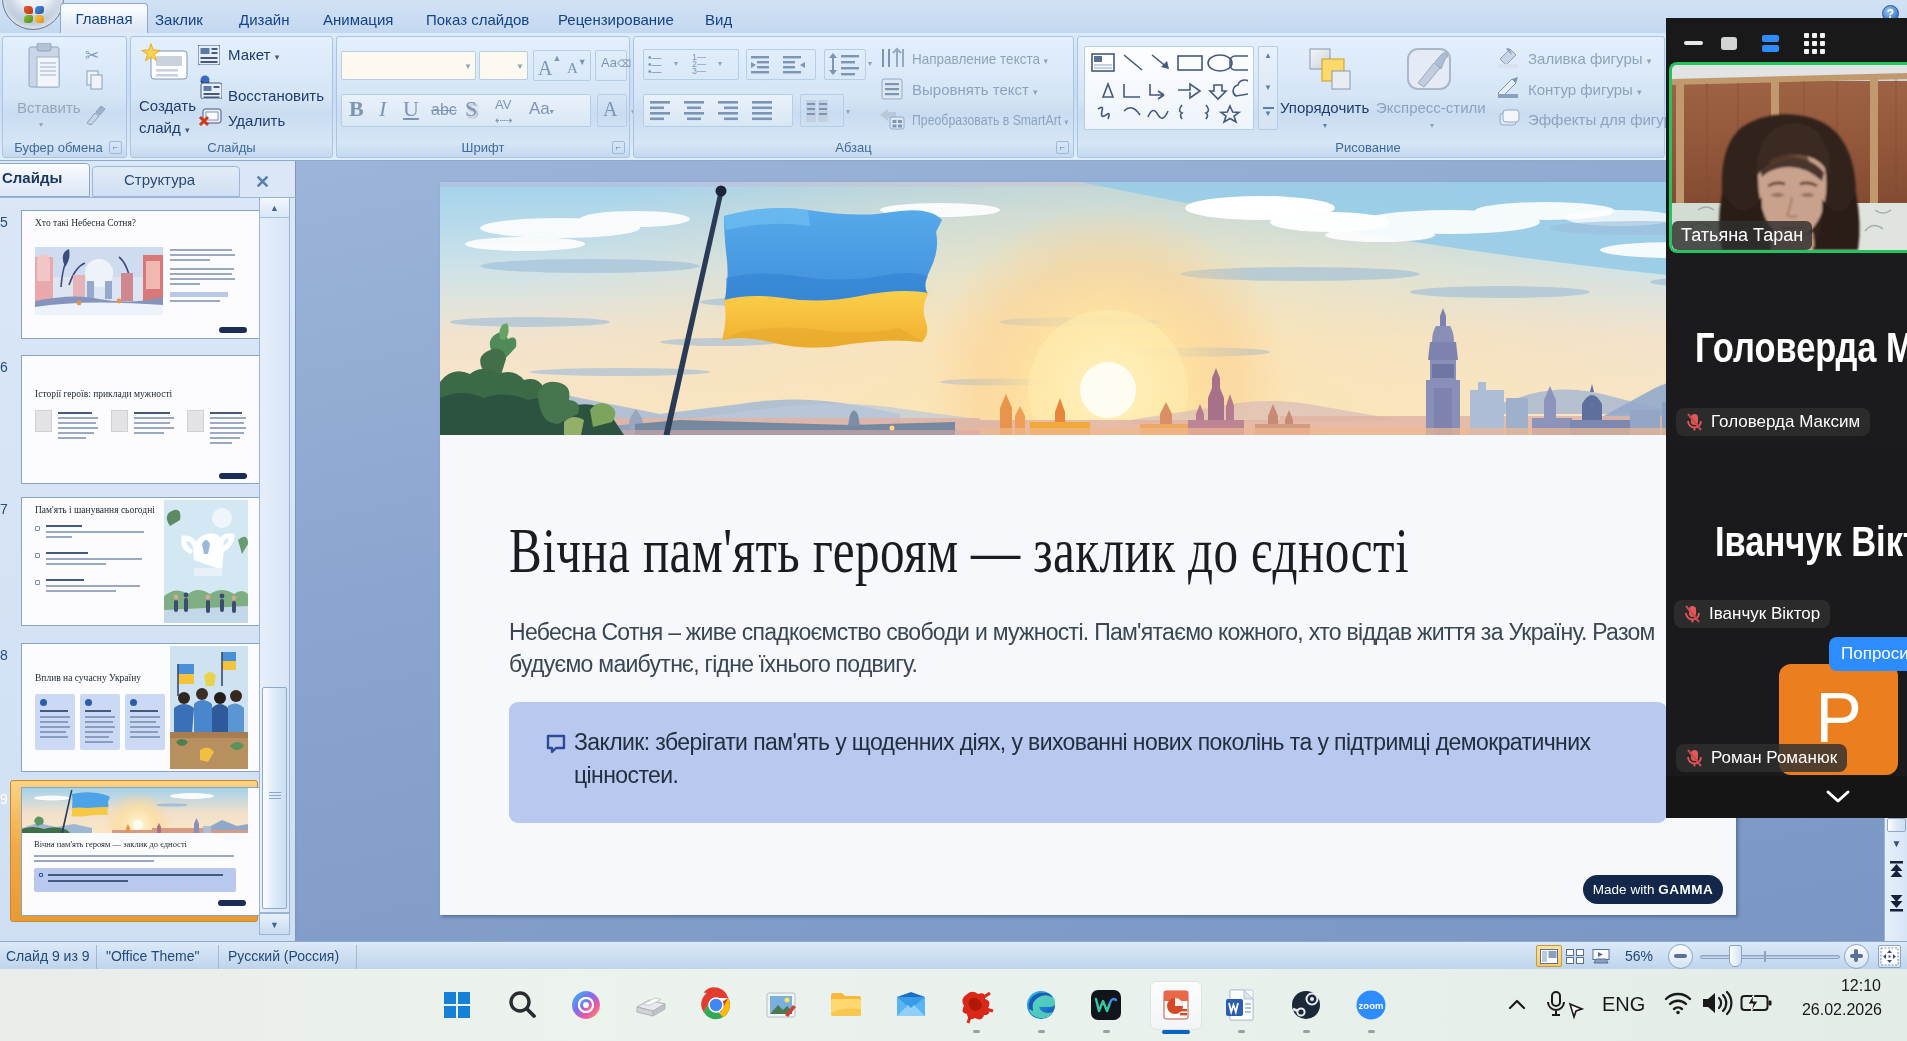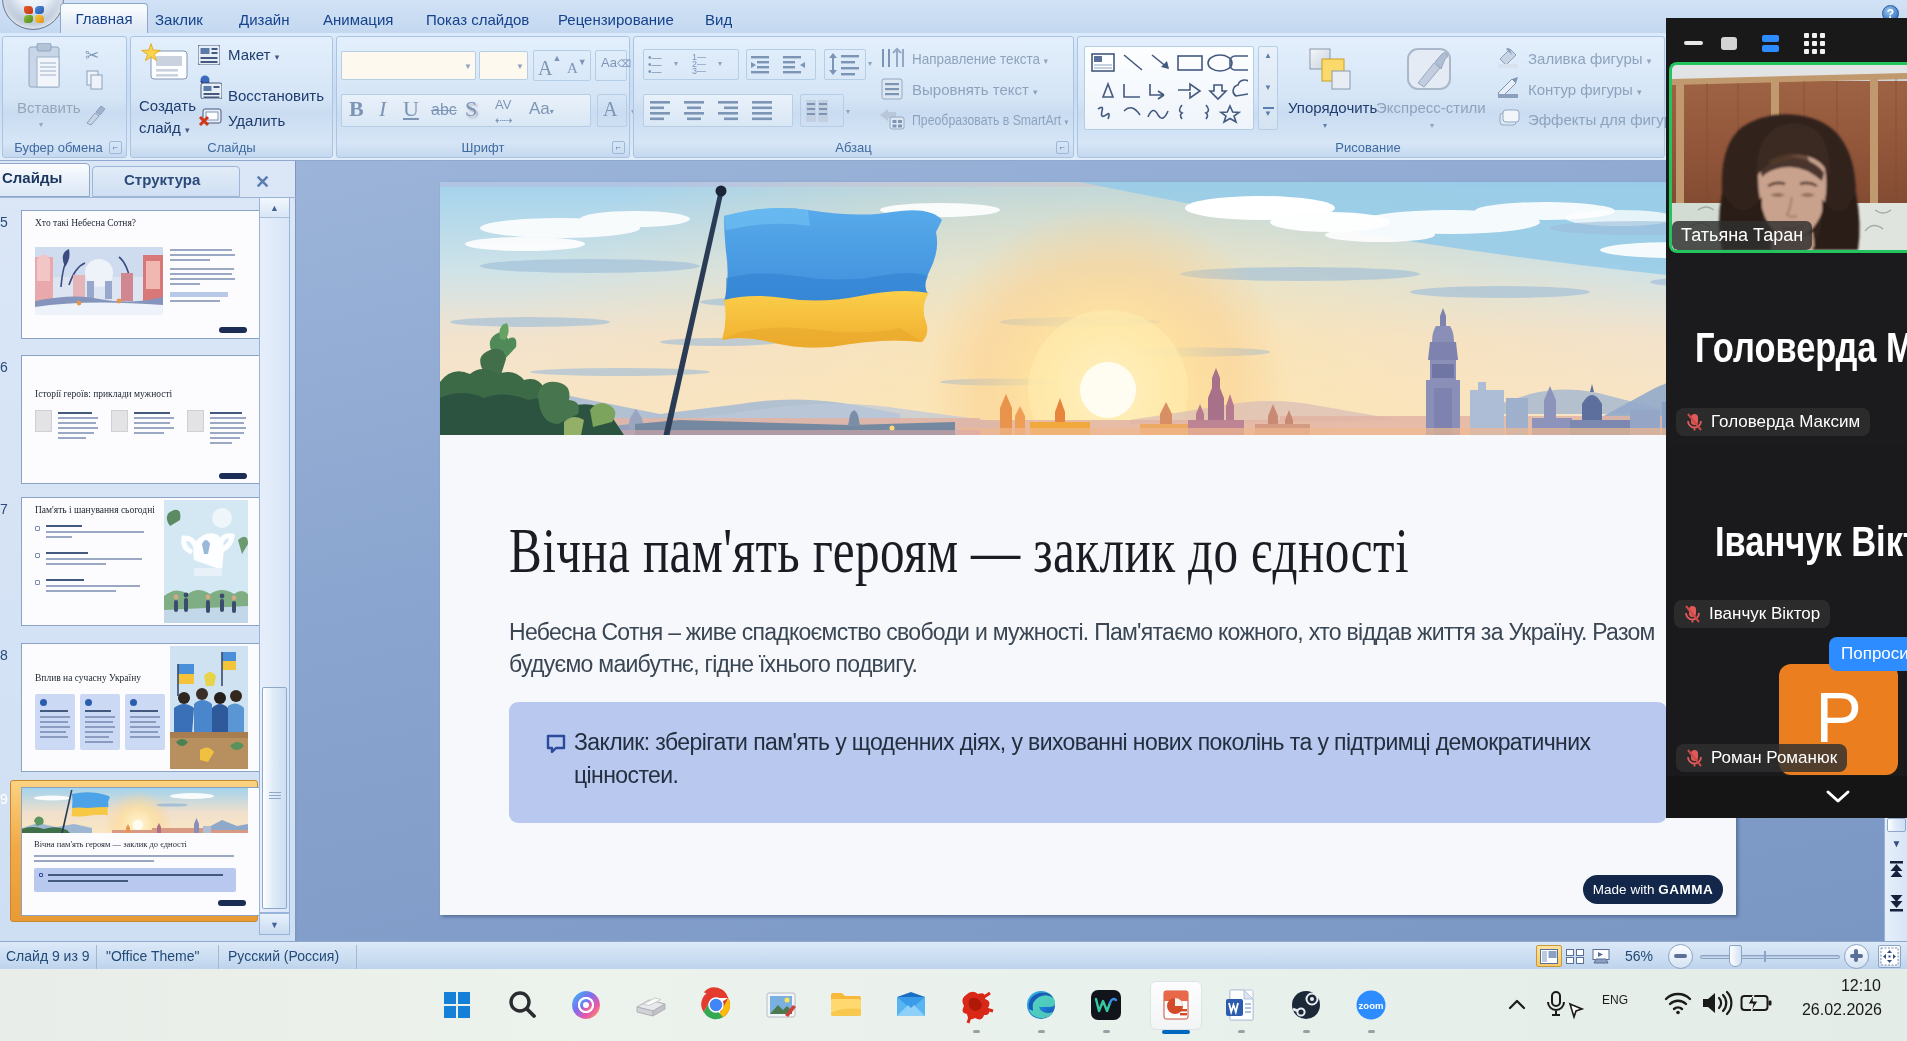--- a/index.html
+++ b/index.html
@@ -25,21 +25,21 @@
     background:linear-gradient(180deg,#e3effc 0%,#d5e5f6 50%,#cadcf1 64%,#d6e6f7 88%,#c5d8ee 100%); }
   .rglabel { position:absolute; bottom:2px; left:0; right:0; text-align:center; font-size:13px; color:#3e6aa0; }
   .launcher { position:absolute; bottom:3px; right:4px; width:13px; height:13px; border:1px solid #9db8d8; border-radius:2px; color:#5a7fae; font-size:9px; line-height:11px; text-align:center; }
   .btxt { color:#1e3c6e; font-size:14px; position:absolute; white-space:nowrap; }
   .gtxt { color:#8da3bd; font-size:14px; position:absolute; white-space:nowrap; }
   .darr { color:#5a7fae; font-size:8px; position:absolute; }
 
   
   #workarea { position:absolute; top:161px; left:0; width:1907px; height:780px; background:linear-gradient(180deg,#9db5da,#7e9ac6); }
   #leftpanel { position:absolute; top:0; left:0; width:296px; height:780px; background:linear-gradient(180deg,#dbe7f7,#cfdff3); border-right:1px solid #7e97bd; }
-  .ptab { position:absolute; top:6px; height:28px; font-size:15px; color:#1a365f;font-weight:bold; }
+  .ptab { position:absolute; top:6px; height:28px; font-size:15px; color:#1a365f; }
   #thumbarea { position:absolute; top:36px; left:0; width:258px; bottom:0; }
   .thumb { position:absolute; left:21px; width:256px; height:129px; background:#fcfcfe; border:1px solid #8aa2c4; }
   .tnum { position:absolute; left:0px; width:14px; text-align:left; font-size:14px; color:#2a4a7a; }
   
   #lscroll { position:absolute; top:36px; left:259px; width:31px; bottom:28px; background:linear-gradient(90deg,#e6eefb,#d8e5f6); border:1px solid #98b4d8; }
   
   #canvas { position:absolute; top:0; left:297px; right:23px; height:780px; background:linear-gradient(168deg,#9cb4d9 0%,#8aa5cf 40%,#7a96c3 100%); }
   #slide { position:absolute; left:143px; top:21px; width:1296px; height:733px; background:#f7f8fb; box-shadow:2px 2px 3px rgba(40,60,100,.45); }
 
   
@@ -336,21 +336,21 @@
           <rect x="4" y="2" width="20" height="20" fill="url(#gsq1)" stroke="#8a97a8"></rect>
           <rect x="16" y="12" width="22" height="22" fill="#fbd96a" stroke="#c8a022"></rect>
           <rect x="26" y="24" width="18" height="18" fill="#e8edf3" stroke="#8a97a8"></rect>
           <defs>
               <linearGradient id="gsq1" x1="0" y1="0" x2="1" y2="1">
                 <stop offset="0" stop-color="#f4f7fa"></stop>
                 <stop offset="1" stop-color="#c8d2de"></stop>
               </linearGradient>
             </defs>
         </svg>
-        <div class="btxt" style="left:210px;top:62px;font-size:15px;">Упорядочить</div>
+        <div class="btxt" style="left:202px;top:62px;font-size:15px;">Упорядочить</div>
         <div class="darr" style="left:245px;top:84px;">▾</div>
 
         <svg class="abs" style="left:326px;top:8px;" width="52" height="50" viewBox="0 0 52 50">
           <rect x="4" y="4" width="42" height="40" rx="10" fill="#e4ebf4" stroke="#aab8cc" stroke-width="2"></rect>
           <path d="M14 38 L30 18 L36 23 L20 42 Z" fill="#c2cedf" stroke="#98a8be"></path>
           <path d="M31 17 L38 9 Q41 6 43 9 Q45 12 41 14 L37 24 Z" fill="#aebfd4" stroke="#98a8be"></path>
         </svg>
         <div class="gtxt" style="left:298px;top:62px;font-size:15px;">Экспресс-стили</div>
         <div class="darr" style="left:352px;top:84px;color:#8da3bd;">▾</div>
 
@@ -990,21 +990,21 @@
     <div class="abs" style="left:1368px;top:61px;width:7px;height:3px;border-radius:2px;background:#9aa0a6;"></div>
 
     <svg class="abs" style="left:1506px;top:26px;" width="22" height="20" viewBox="0 0 22 20">
       <path d="M4 13 L11 6 L18 13" stroke="#1a1a1a" stroke-width="2.2" fill="none" stroke-linecap="round" stroke-linejoin="round"></path>
     </svg>
     <svg class="abs" style="left:1544px;top:19px;" width="44" height="36" viewBox="0 0 44 36">
       <rect x="8" y="4" width="8" height="14" rx="4" fill="none" stroke="#1a1a1a" stroke-width="2"></rect>
       <path d="M4 14 a8 8 0 0 0 16 0 M12 22 v5 M8 27 h8" stroke="#1a1a1a" stroke-width="2" fill="none"></path>
       <path d="M26 16 L38 21 L32 23 L30 29 Z" fill="#fff" stroke="#1a1a1a" stroke-width="1.6"></path>
     </svg>
-    <div class="abs" style="left:1602px;top:24px;font-size:12px;color:#1a1a1a;">ENG</div>
+    <div class="abs" style="left:1602px;top:24px;font-size:20px;color:#1a1a1a;">ENG</div>
     <svg class="abs" style="left:1663px;top:21px;" width="30" height="26" viewBox="0 0 30 26">
       <path d="M3 9 a17 17 0 0 1 24 0 M7 14 a11.5 11.5 0 0 1 16 0 M11 19 a6 6 0 0 1 8 0" stroke="#1a1a1a" stroke-width="2.4" fill="none" stroke-linecap="round"></path>
       <circle cx="15" cy="22.5" r="1.8" fill="#1a1a1a"></circle>
     </svg>
     <svg class="abs" style="left:1700px;top:21px;" width="34" height="26" viewBox="0 0 34 26">
       <path d="M3 9 h5 l7 -6 v20 l-7 -6 h-5 Z" fill="#1a1a1a"></path>
       <path d="M19 8 a7 7 0 0 1 0 10 M23 5 a11.5 11.5 0 0 1 0 16 M27 2 a16 16 0 0 1 0 22" stroke="#1a1a1a" stroke-width="2.2" fill="none" stroke-linecap="round"></path>
     </svg>
     <svg class="abs" style="left:1740px;top:23px;" width="34" height="22" viewBox="0 0 34 22">
       <rect x="1.5" y="4" width="26" height="14" rx="3" fill="none" stroke="#1a1a1a" stroke-width="2"></rect>

